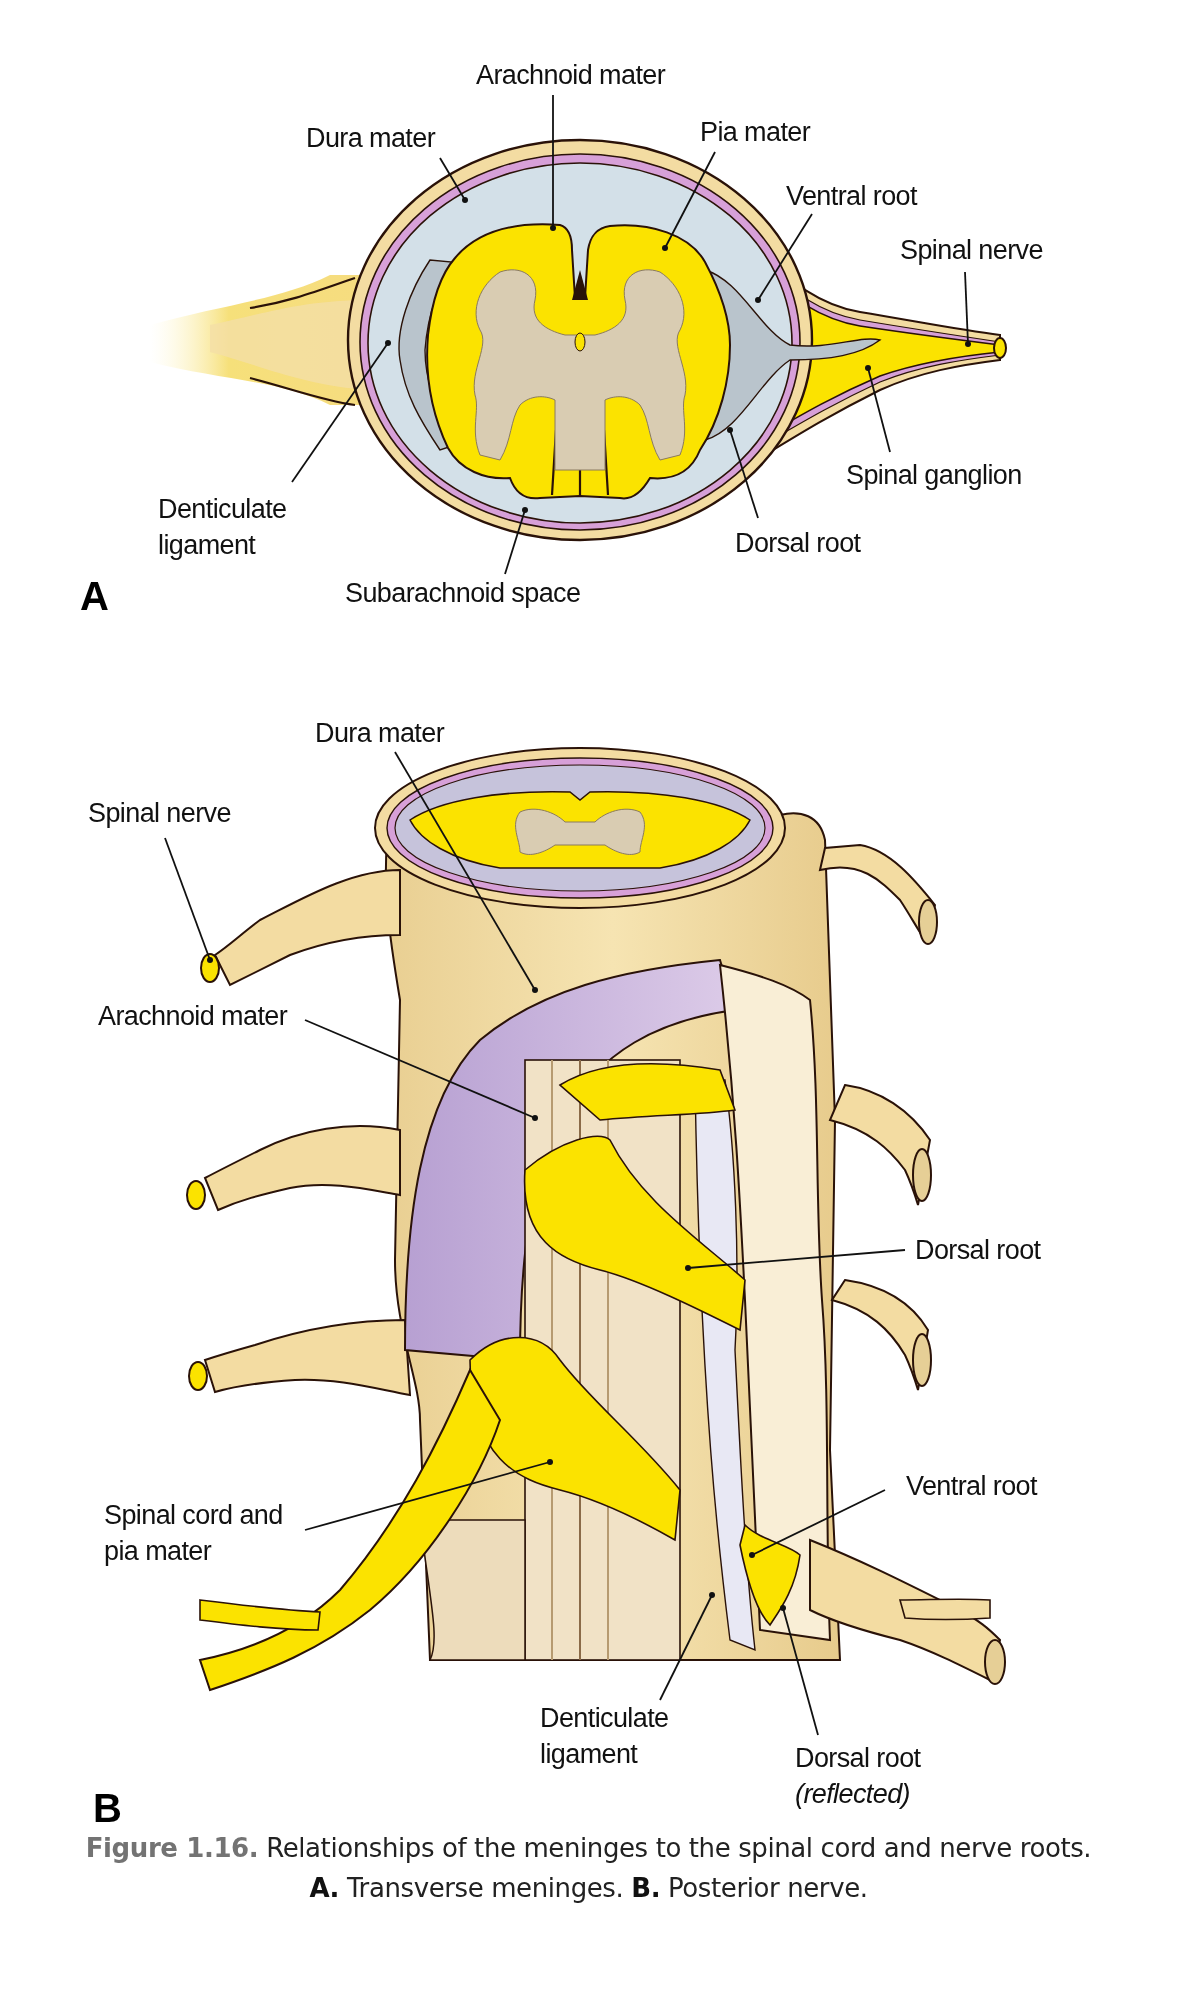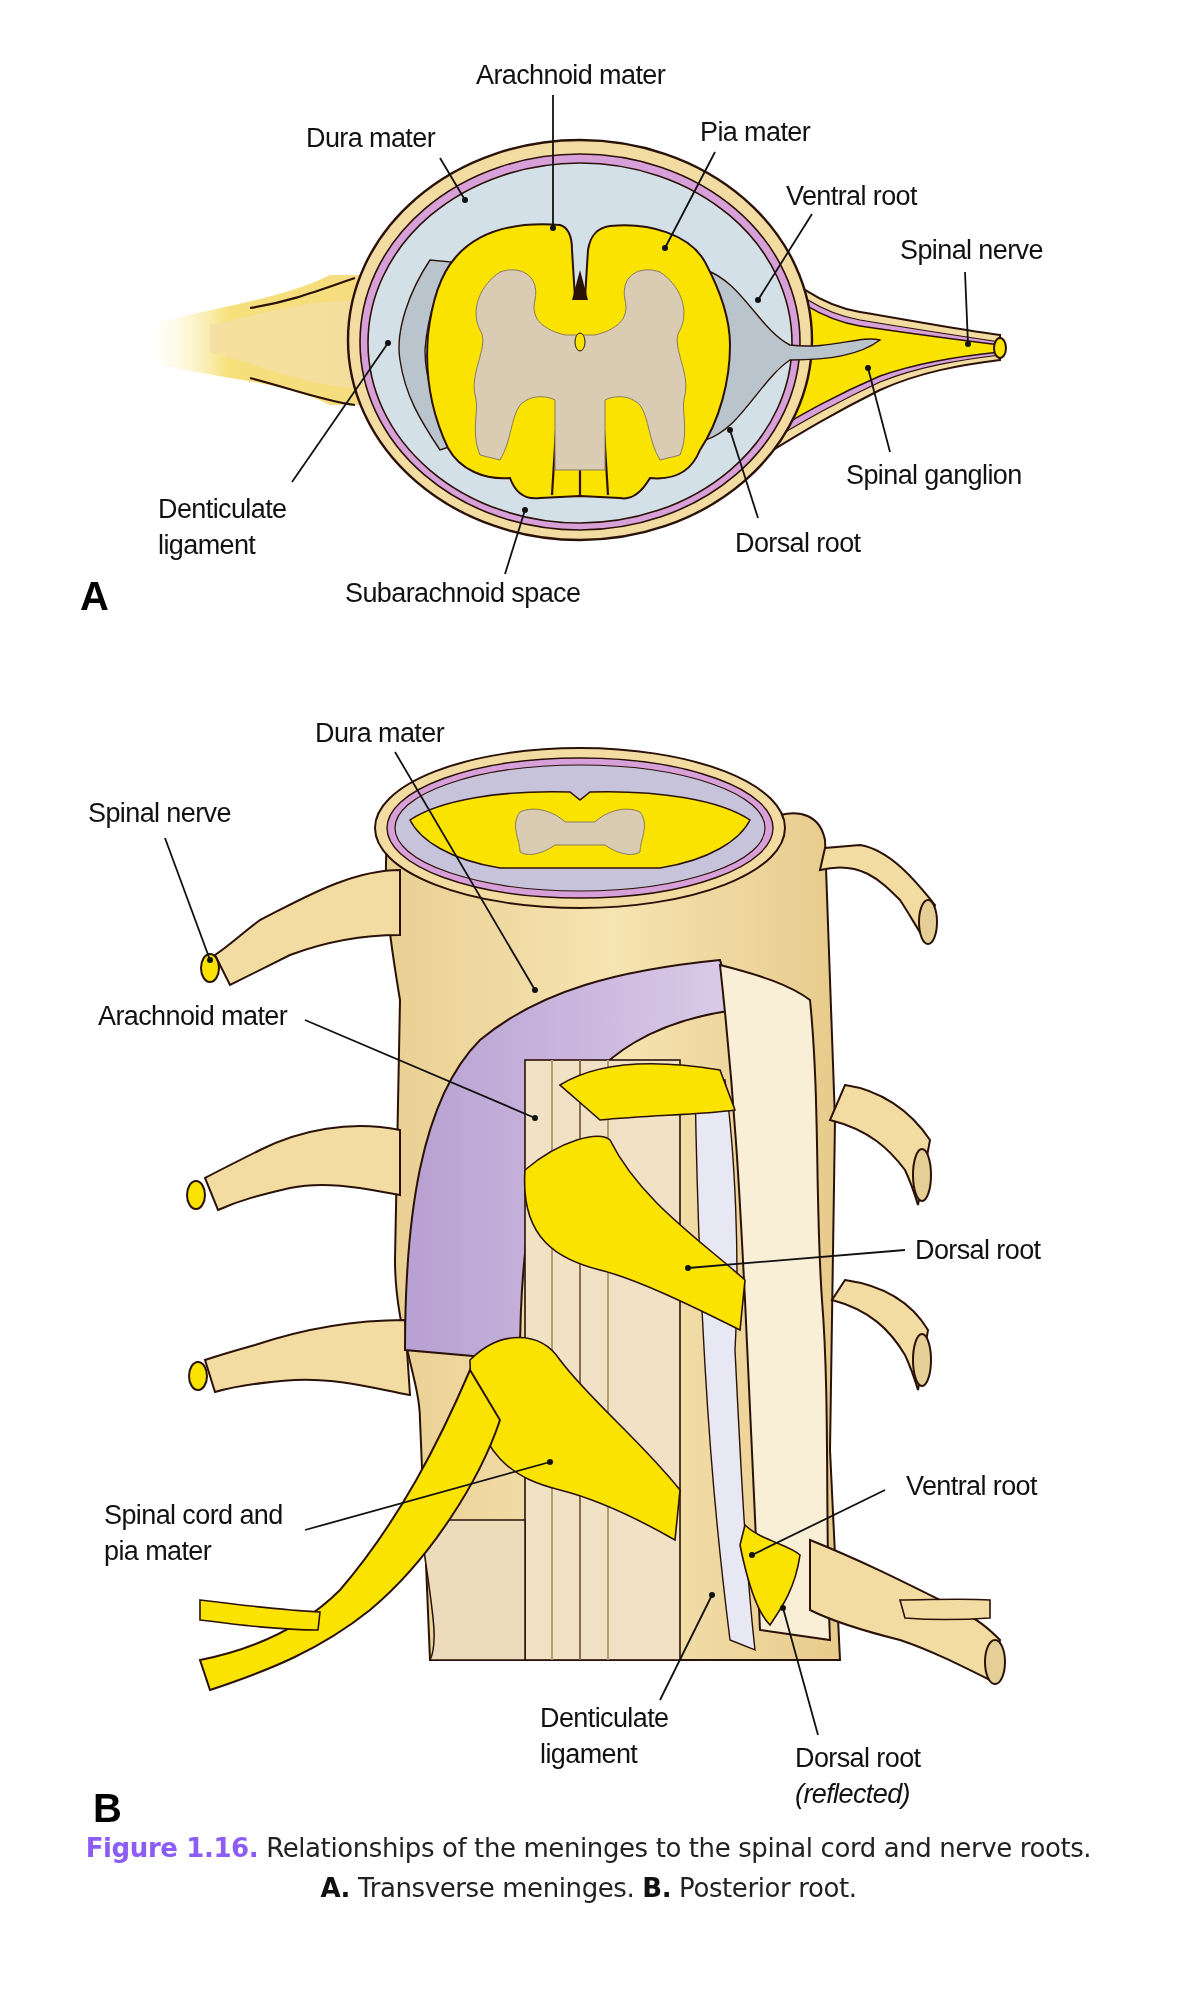--- a/index.html
+++ b/index.html
@@ -5,21 +5,21 @@
   html,body{margin:0;padding:0;background:#ffffff;}
   body{width:1177px;height:1995px;position:relative;overflow:hidden;font-family:"Liberation Sans",sans-serif;}
   svg#figure{position:absolute;left:0;top:0;width:1177px;height:1995px;}
   .lbl{font-family:"Liberation Sans",sans-serif;font-size:27px;fill:#111;letter-spacing:-0.6px;}
   .lbl-it{font-style:italic;}
   .panel{font-family:"Liberation Sans",sans-serif;font-weight:bold;font-size:40px;fill:#000;}
   .leader{stroke:#111;stroke-width:1.8;fill:none;}
   .dot{fill:#111;}
   .ol{stroke:#2a1208;stroke-width:2.2;}
   #caption{position:absolute;left:0;top:1828px;width:1177px;text-align:center;font-family:"DejaVu Sans",sans-serif;font-size:26px;color:#222;line-height:40px;letter-spacing:-0.4px;}
-  #caption .fig{color:#8b5cf6;font-weight:bold;}
+  #caption .fig{color:#737373;font-weight:bold;}
   #caption b{font-weight:bold;color:#111;}
 </style>
 </head>
 <body>
 
 <svg id="figure" viewBox="0 0 1177 1995" xmlns="http://www.w3.org/2000/svg">
   <defs>
     <linearGradient id="fadeL" x1="0" x2="1" y1="0" y2="0">
       <stop offset="0" stop-color="#fff8d0" stop-opacity="0"></stop>
       <stop offset="0.35" stop-color="#f6e07a" stop-opacity="1"></stop>
@@ -196,15 +196,15 @@
 
 <div id="caption">
   <div>
     <span class="fig">Figure 1.16.</span>
     <span>Relationships of the meninges to the spinal cord and nerve roots.</span>
   </div>
   <div>
     <b>A.</b>
     <span>Transverse meninges.</span>
     <b>B.</b>
-    <span>Posterior root.</span>
+    <span>Posterior nerve.</span>
   </div>
 </div>
 
 </body></html>

